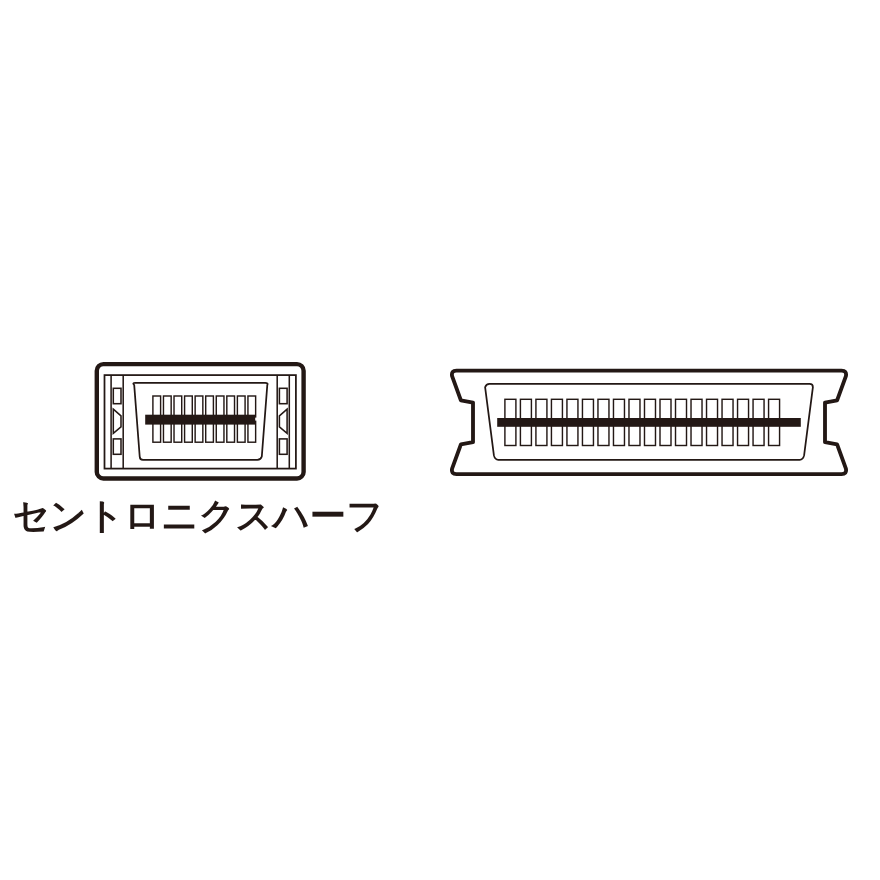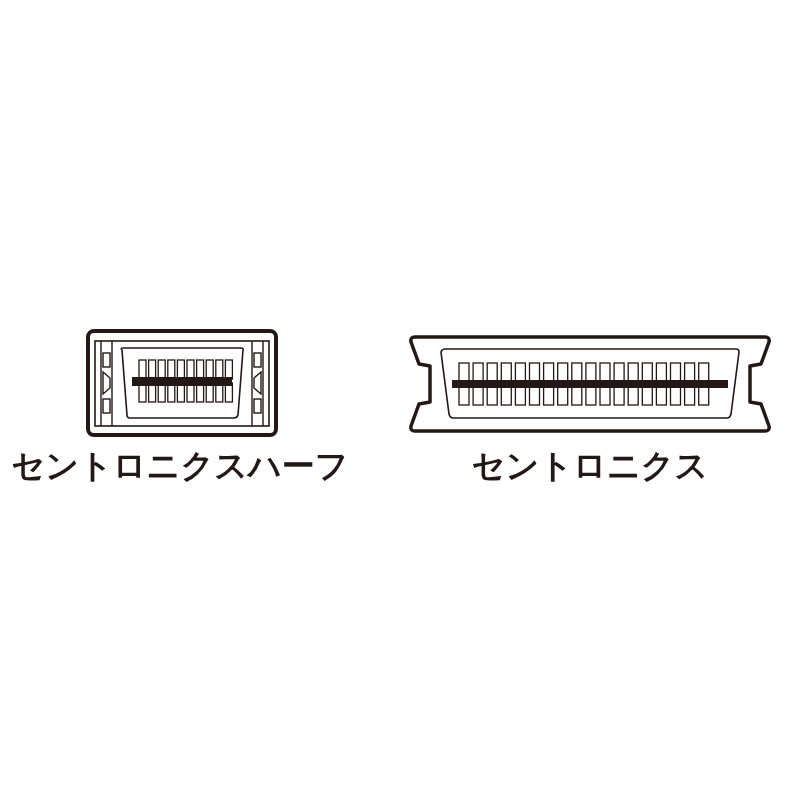--- a/index.html
+++ b/index.html
@@ -23,21 +23,20 @@
       text-align: center;
       font-weight: bold;
       font-size: 33px;
       line-height: 44px;
       letter-spacing: 0px;
       color: #231815;
     }
     .caption .line {
       display: block;
       white-space: nowrap;
-      font-family: Liberation Mono, monospace;
     }
   </style>
 </head>
 <body>
 
 <div class="connector" style="left:85px; top:328px; width:194px; height:110px;">
   <svg width="194" height="110" viewBox="0 0 194 110">
 
     <rect x="3" y="3" width="188" height="104" rx="6" ry="6" fill="#fff" stroke="#231815" stroke-width="4"></rect>
 
@@ -128,14 +127,13 @@
         <rect x="47" y="46" width="276" height="8" fill="#231815"></rect>
       </g>
   </svg>
 </div>
 
 <div class="caption" style="left:10px; top:447px; width:340px;">
   <span class="line">セントロニクスハーフ</span>
 </div>
 
 <div class="caption" style="left:420px; top:447px; width:340px;">
-  <span class="line">セントロニクス</span>
 </div>
 
 </body></html>

